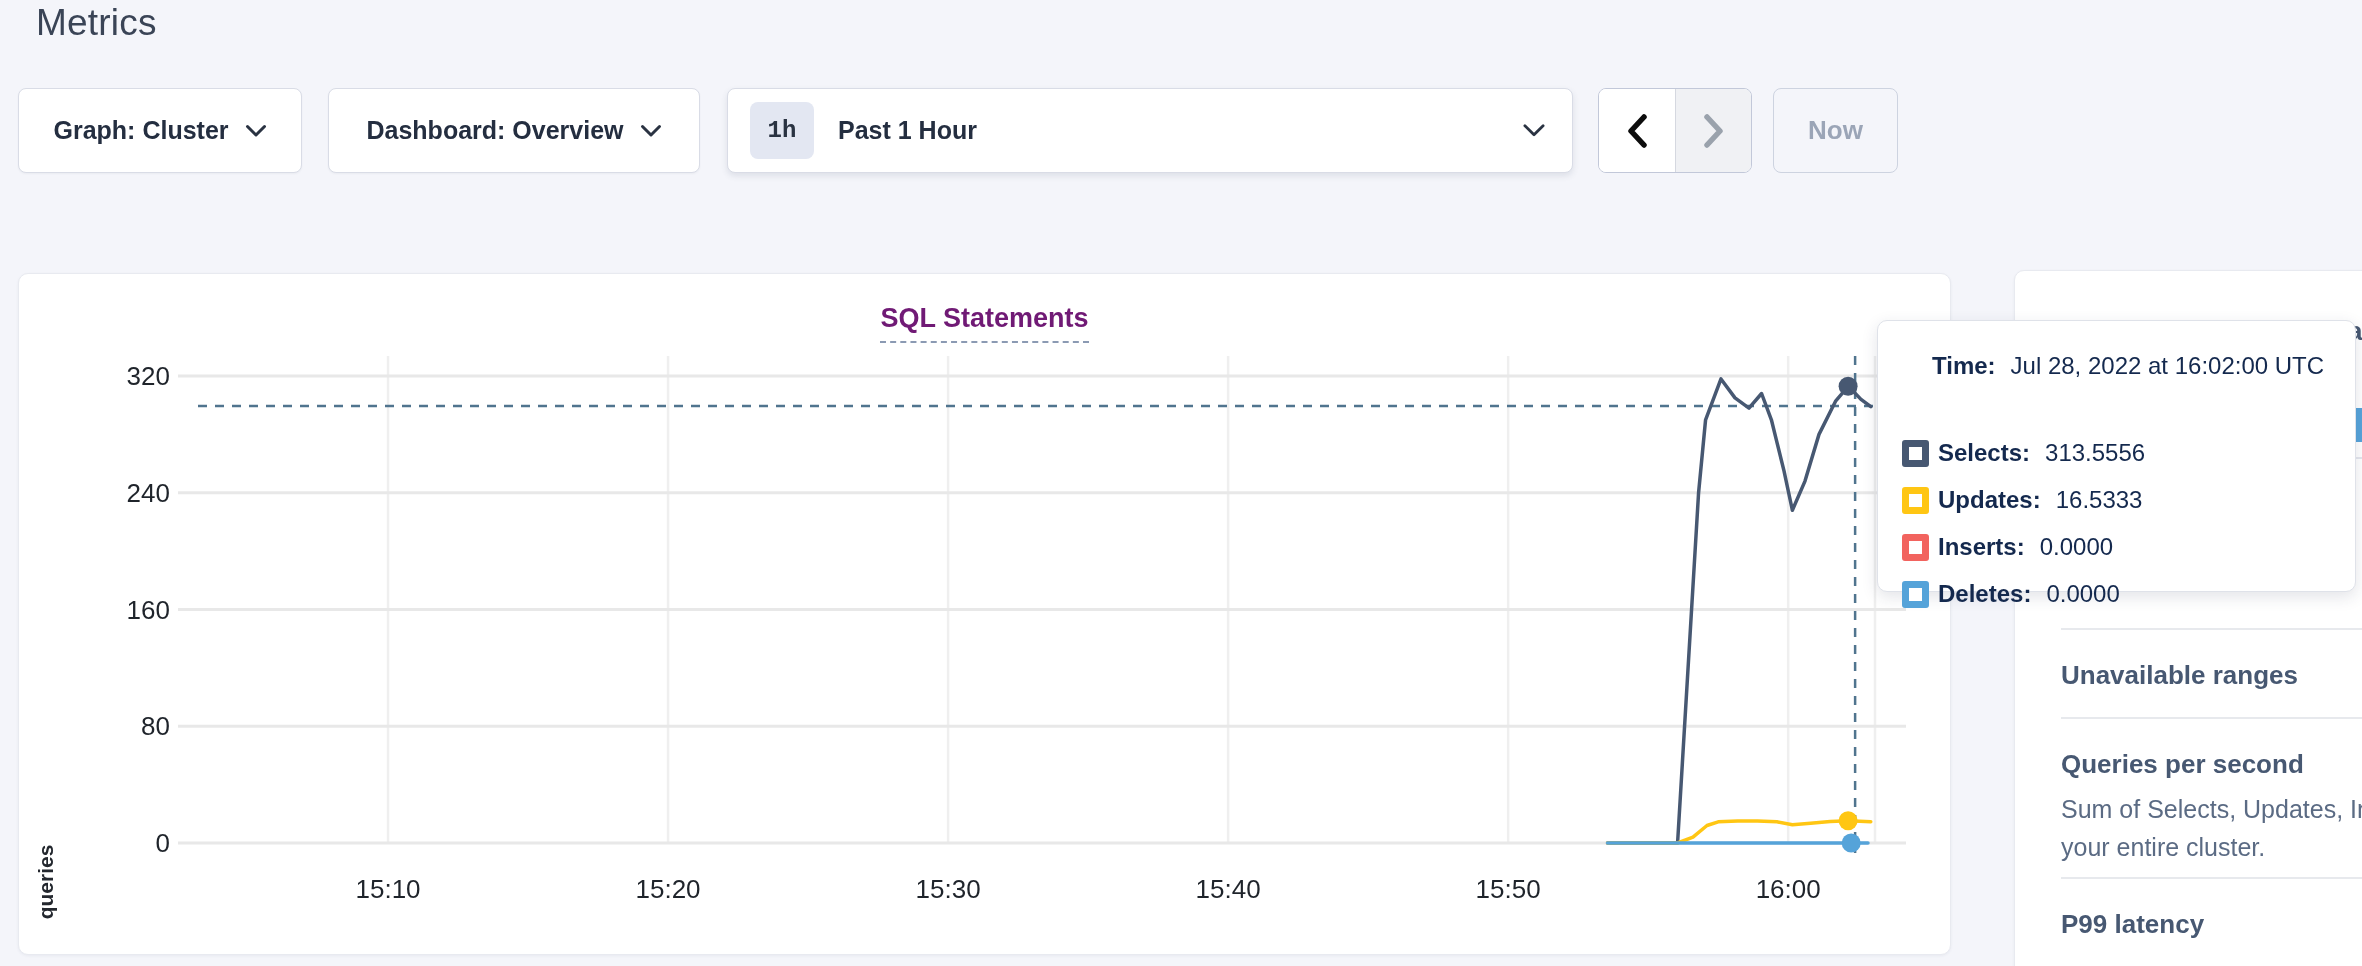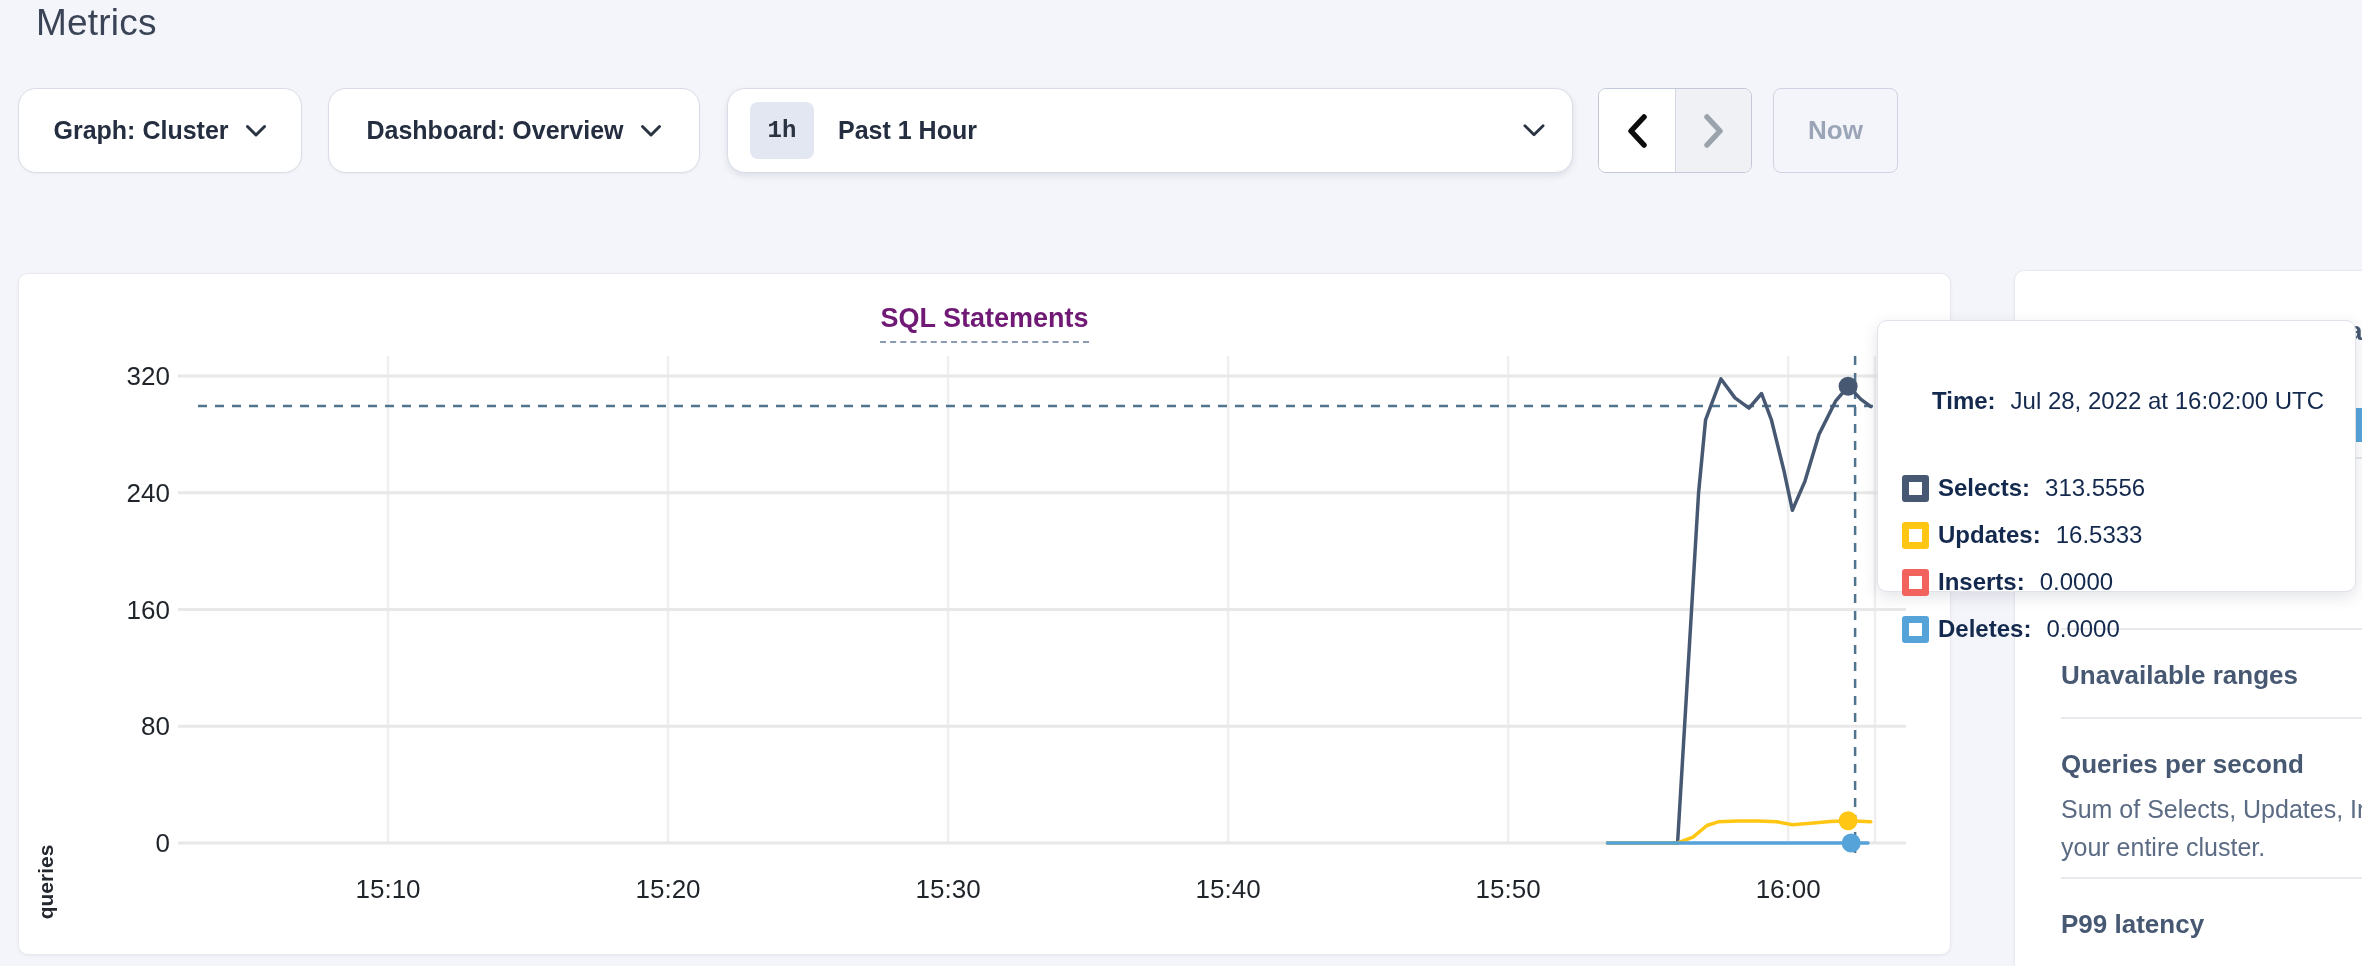--- a/index.html
+++ b/index.html
@@ -11,21 +11,21 @@
     color:#2a3342;
   }
   
   .page-title{
     position:absolute; left:20px; top:2px;
     font-size:37px; font-weight:500; color:#3a4456; letter-spacing:.2px;margin-left:16px;
   }
   
   .ctl{
     position:absolute; top:88px; height:85px;
-    background:#fff; border:1.5px solid #d9dce6; border-radius:18px;
+    background:#fff; border:1.5px solid #d9dce6; border-radius:8px;
     display:flex; align-items:center; justify-content:center;
     font-family:inherit; font-size:25px; font-weight:700; color:#242e40;
     cursor:pointer; box-shadow:0 1px 2px rgba(40,50,80,.05);
   }
   .dd1{ left:18px; width:284px; gap:16px; }
   .dd2{ left:328px; width:372px; gap:16px; }
   .chev{ flex:0 0 auto; }
   .selector{
     left:727px; width:846px; justify-content:flex-start;
     padding:0 26px 0 22px; gap:24px; font-weight:600;
@@ -93,21 +93,21 @@
                  background:#e4e7ee; z-index:1; }
   
   .tooltip{
     position:absolute; left:1877px; top:320px; width:479px; height:272px;
     background:#fff; border:1.5px solid #dfe2e9; border-radius:10px;
     box-shadow:0 5px 16px rgba(40,50,80,.13); z-index:3;
     padding:30px 20px 0 24px; display:flex; flex-direction:column; gap:17px;
     font-size:24px; color:#14294e;
   }
   .tt-row{ display:flex; align-items:center; line-height:30px; }
-  .tt-time{ margin-left:30px; margin-bottom:1px;margin-top:35px; }
+  .tt-time{ margin-left:30px; margin-bottom:1px; }
   .tt-label{ font-weight:700; }
   .tt-val{ margin-left:15px; font-weight:400; }
   .swatch{ width:27px; height:27px; border:7px solid; border-radius:3px;
            background:#fff; margin-right:9px; flex:0 0 auto; }
 </style>
 </head>
 <body>
 
 <h1 class="page-title">Metrics</h1>
 

